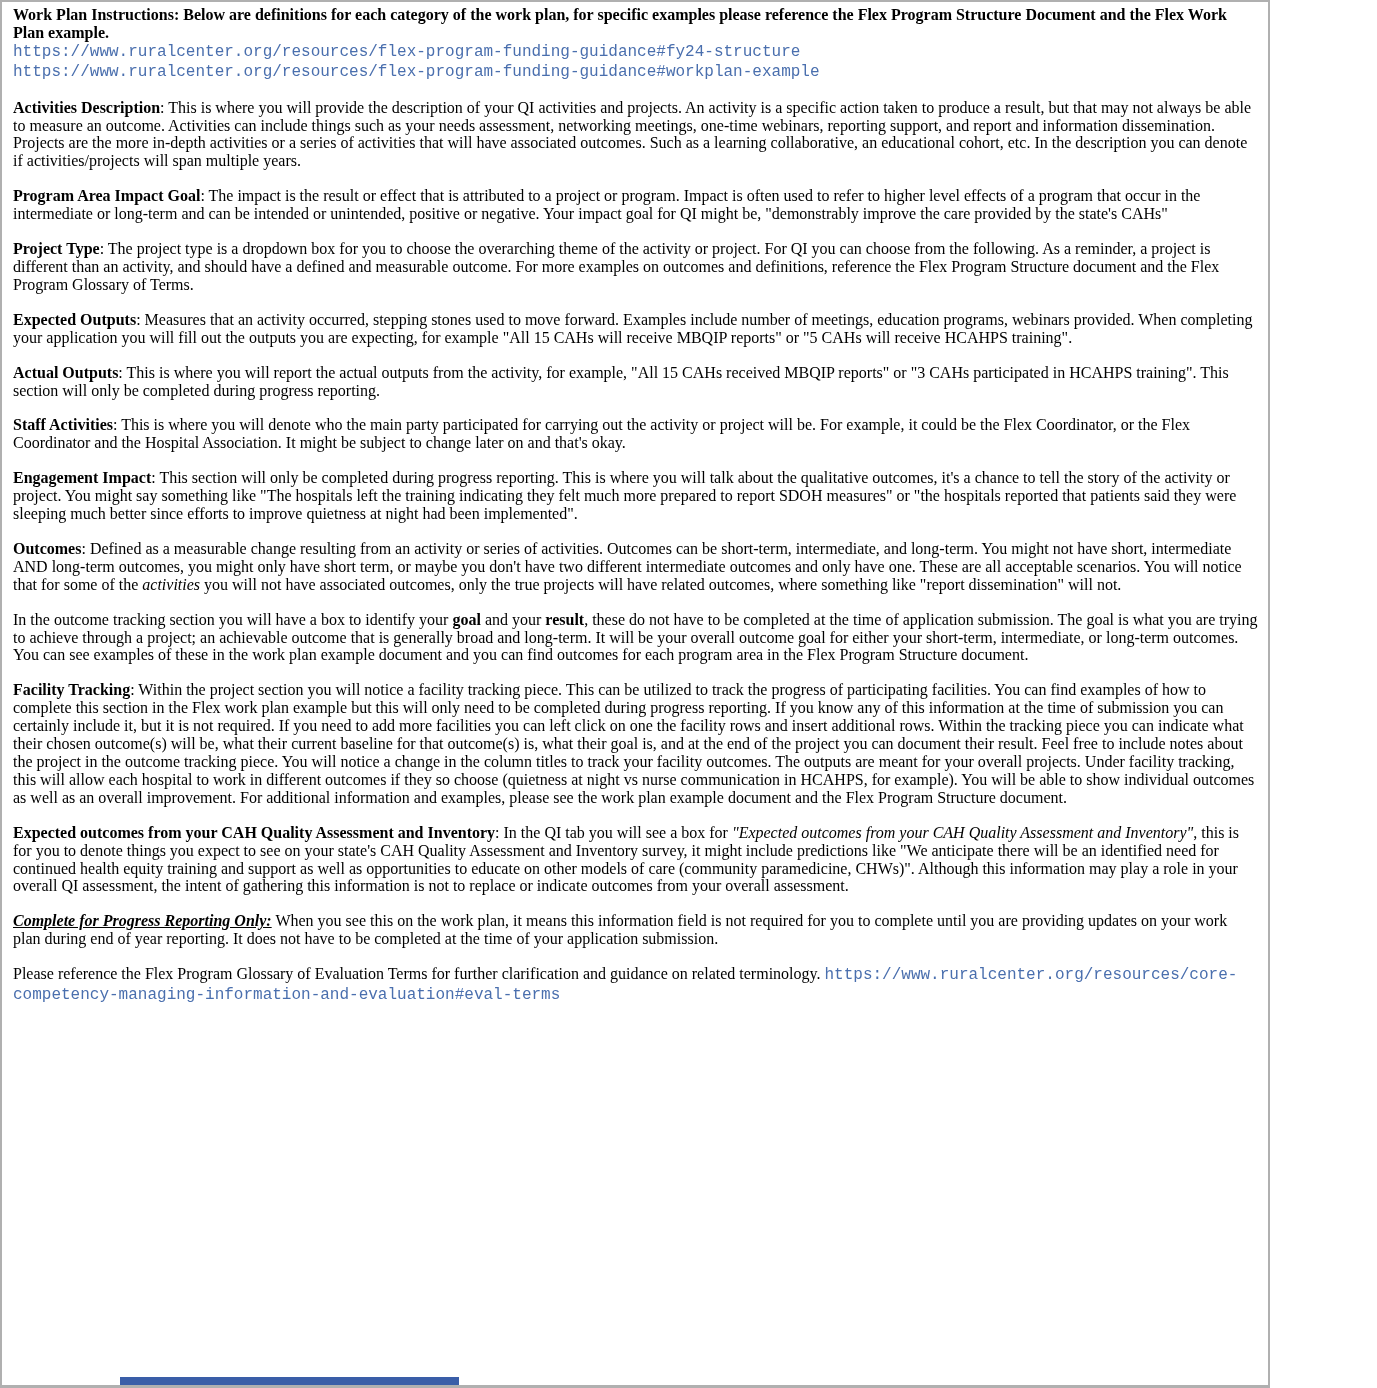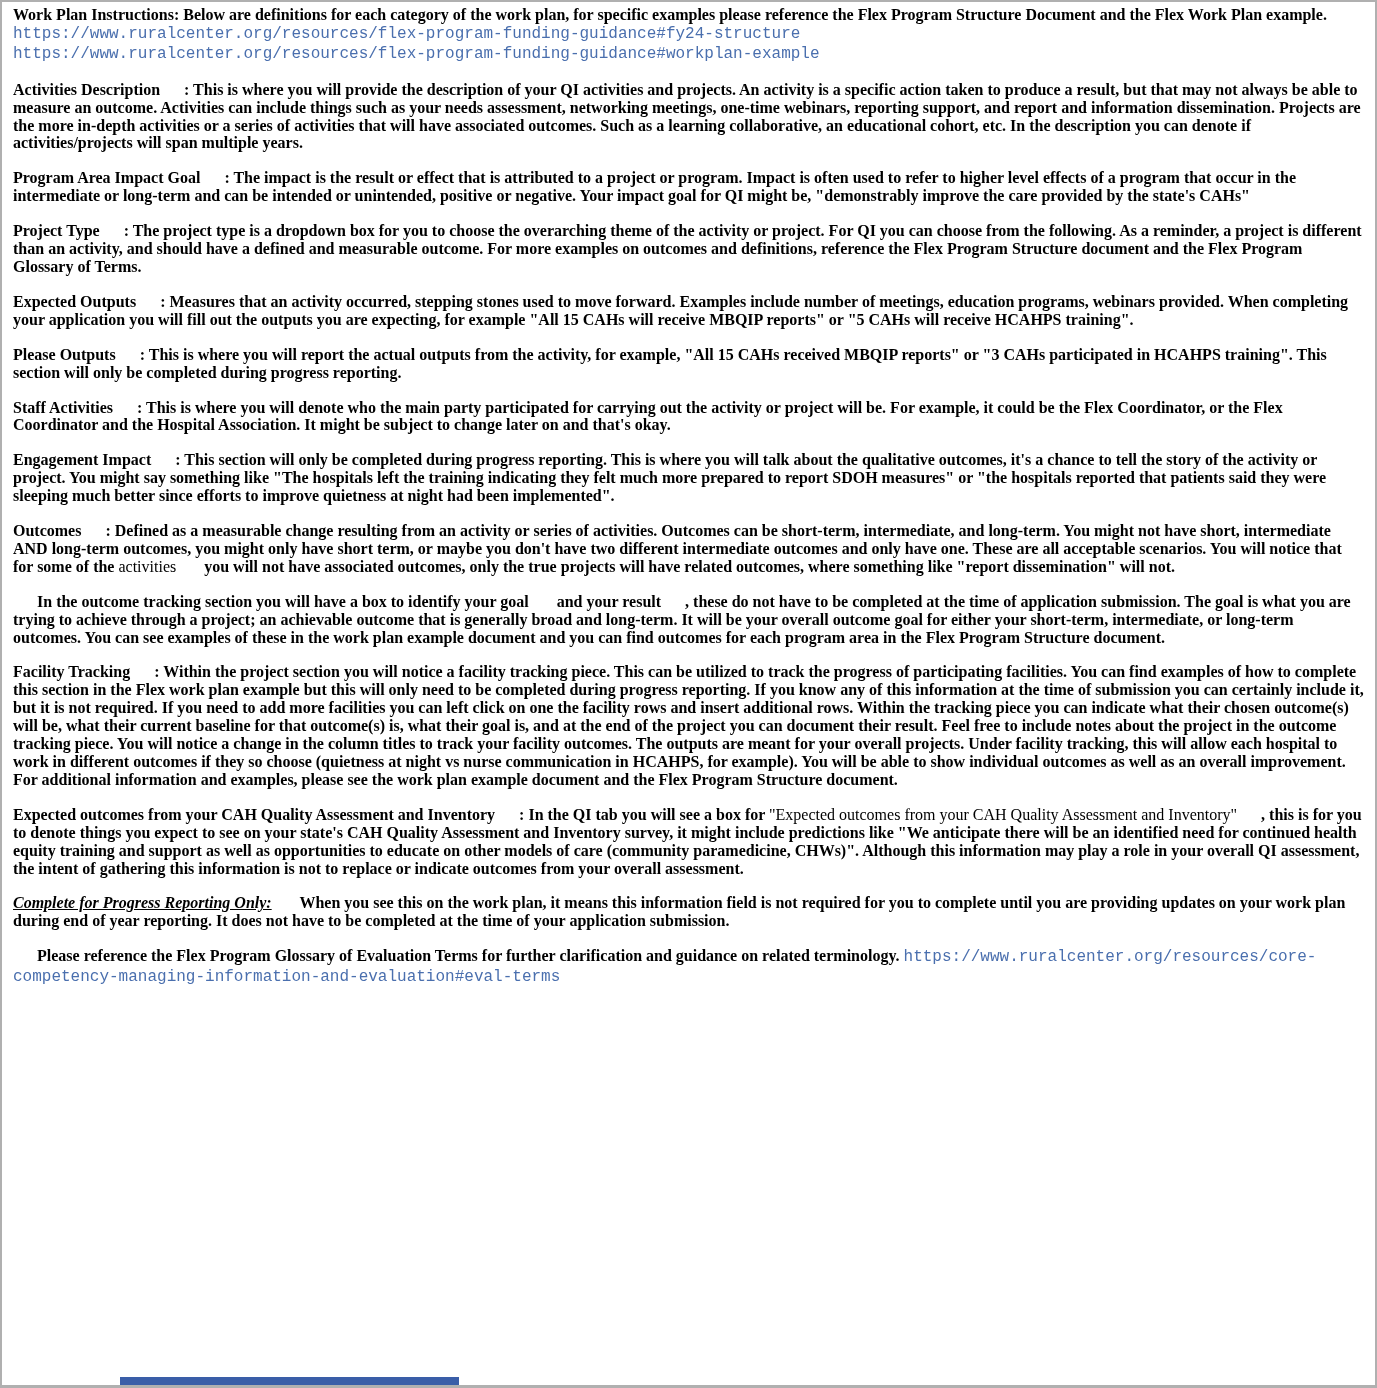--- a/index.html
+++ b/index.html
@@ -1,37 +1,37 @@
 <!DOCTYPE html>
 <html style="--link-color: #4a6fae; --accent-color: #3a5ea8;"><head>
 <meta charset="utf-8">
 <style>
   html,body{margin:0;padding:0;background:#fff;}
   .page{
     position:relative;
-    width:1377px;
+    width:1270px;
     height:1388px;
     box-sizing:border-box;
     background:#ffffff;
     border:2px solid #b0b0b0;
     border-top-color:#8a8a8a;
     border-bottom-width:3px;
     overflow:hidden;
     font-family:"Liberation Serif","DejaVu Serif",serif;
     font-size:16px;
     line-height:17.9px;
     color:#000;
     padding:4px 10px 0 11px;
   }
   .block{margin:0;}
   .block-para{margin-top:17px;}
   .block-title{font-weight:bold;}
-  .seg-n{font-weight:bold;font-style:normal;margin-left:24px;}
+  .seg-n{font-weight:normal;font-style:normal;}
   .seg-b{font-weight:bold;}
-  .seg-i{margin-top:28px;}
+  .seg-i{font-style:italic;margin-top:28px;}
   .seg-bi{font-weight:bold;font-style:italic;text-decoration:underline;}
   a.seg-link{color:var(--link-color,#4a6fae);text-decoration:none;cursor:pointer;font-family:Liberation Mono, monospace;}
   .accent-bar{
     position:absolute;
     left:118px;
     bottom:0;
     width:339px;
     height:8px;
     background:var(--accent-color,#3a5ea8);
   }
@@ -41,21 +41,21 @@
 
 <div class="page" style="background: rgb(255, 255, 255); color: rgb(0, 0, 0); border-color: rgb(176, 176, 176);">
   <div>
       <div class="block block-title"><span class="seg-b">Work Plan Instructions: Below are definitions for each category of the work plan, for specific examples please reference the Flex Program Structure Document and the Flex Work Plan example.</span></div>
       <div class="block block-link-line"><a href="#" class="seg-link">https://www.ruralcenter.org/resources/flex-program-funding-guidance#fy24-structure</a></div>
       <div class="block block-link-line"><a href="#" class="seg-link">https://www.ruralcenter.org/resources/flex-program-funding-guidance#workplan-example</a></div>
       <div class="block block-para"><span class="seg-b">Activities Description</span><span class="seg-n">: This is where you will provide the description of your QI activities and projects. An activity is a specific action taken to produce a result, but that may not always be able to measure an outcome. Activities can include things such as your needs assessment, networking meetings, one-time webinars, reporting support, and report and information dissemination. Projects are the more in-depth activities or a series of activities that will have associated outcomes. Such as a learning collaborative, an educational cohort, etc. In the description you can denote if activities/projects will span multiple years.</span></div>
       <div class="block block-para"><span class="seg-b">Program Area Impact Goal</span><span class="seg-n">: The impact is the result or effect that is attributed to a project or program. Impact is often used to refer to higher level effects of a program that occur in the intermediate or long-term and can be intended or unintended, positive or negative. Your impact goal for QI might be, "demonstrably improve the care provided by the state's CAHs"</span></div>
       <div class="block block-para"><span class="seg-b">Project Type</span><span class="seg-n">: The project type is a dropdown box for you to choose the overarching theme of the activity or project. For QI you can choose from the following. As a reminder, a project is different than an activity, and should have a defined and measurable outcome. For more examples on outcomes and definitions, reference the Flex Program Structure document and the Flex Program Glossary of Terms.</span></div>
       <div class="block block-para"><span class="seg-b">Expected Outputs</span><span class="seg-n">: Measures that an activity occurred, stepping stones used to move forward. Examples include number of meetings, education programs, webinars provided. When completing your application you will fill out the outputs you are expecting, for example "All 15 CAHs will receive MBQIP reports" or "5 CAHs will receive HCAHPS training".</span></div>
-      <div class="block block-para"><span class="seg-b">Please Outputs</span><span class="seg-n">: This is where you will report the actual outputs from the activity, for example, "All 15 CAHs received MBQIP reports" or "3 CAHs participated in HCAHPS training". This section will only be completed during progress reporting.</span></div>
+      <div class="block block-para"><span class="seg-b">Actual Outputs</span><span class="seg-n">: This is where you will report the actual outputs from the activity, for example, "All 15 CAHs received MBQIP reports" or "3 CAHs participated in HCAHPS training". This section will only be completed during progress reporting.</span></div>
       <div class="block block-para"><span class="seg-b">Staff Activities</span><span class="seg-n">: This is where you will denote who the main party participated for carrying out the activity or project will be. For example, it could be the Flex Coordinator, or the Flex Coordinator and the Hospital Association. It might be subject to change later on and that's okay.</span></div>
       <div class="block block-para"><span class="seg-b">Engagement Impact</span><span class="seg-n">: This section will only be completed during progress reporting. This is where you will talk about the qualitative outcomes, it's a chance to tell the story of the activity or project. You might say something like "The hospitals left the training indicating they felt much more prepared to report SDOH measures" or "the hospitals reported that patients said they were sleeping much better since efforts to improve quietness at night had been implemented".</span></div>
       <div class="block block-para"><span class="seg-b">Outcomes</span><span class="seg-n">: Defined as a measurable change resulting from an activity or series of activities. Outcomes can be short-term, intermediate, and long-term. You might not have short, intermediate AND long-term outcomes, you might only have short term, or maybe you don't have two different intermediate outcomes and only have one. These are all acceptable scenarios. You will notice that for some of the </span><span class="seg-i">activities</span><span class="seg-n"> you will not have associated outcomes, only the true projects will have related outcomes, where something like "report dissemination" will not.</span></div>
       <div class="block block-para"><span class="seg-n">In the outcome tracking section you will have a box to identify your </span><span class="seg-b">goal</span><span class="seg-n"> and your </span><span class="seg-b">result</span><span class="seg-n">, these do not have to be completed at the time of application submission. The goal is what you are trying to achieve through a project; an achievable outcome that is generally broad and long-term. It will be your overall outcome goal for either your short-term, intermediate, or long-term outcomes. You can see examples of these in the work plan example document and you can find outcomes for each program area in the Flex Program Structure document.</span></div>
       <div class="block block-para"><span class="seg-b">Facility Tracking</span><span class="seg-n">: Within the project section you will notice a facility tracking piece. This can be utilized to track the progress of participating facilities. You can find examples of how to complete this section in the Flex work plan example but this will only need to be completed during progress reporting. If you know any of this information at the time of submission you can certainly include it, but it is not required. If you need to add more facilities you can left click on one the facility rows and insert additional rows. Within the tracking piece you can indicate what their chosen outcome(s) will be, what their current baseline for that outcome(s) is, what their goal is, and at the end of the project you can document their result. Feel free to include notes about the project in the outcome tracking piece. You will notice a change in the column titles to track your facility outcomes. The outputs are meant for your overall projects. Under facility tracking, this will allow each hospital to work in different outcomes if they so choose (quietness at night vs nurse communication in HCAHPS, for example). You will be able to show individual outcomes as well as an overall improvement. For additional information and examples, please see the work plan example document and the Flex Program Structure document.</span></div>
       <div class="block block-para"><span class="seg-b">Expected outcomes from your CAH Quality Assessment and Inventory</span><span class="seg-n">: In the QI tab you will see a box for </span><span class="seg-i">"Expected outcomes from your CAH Quality Assessment and Inventory"</span><span class="seg-n">, this is for you to denote things you expect to see on your state's CAH Quality Assessment and Inventory survey, it might include predictions like "We anticipate there will be an identified need for continued health equity training and support as well as opportunities to educate on other models of care (community paramedicine, CHWs)". Although this information may play a role in your overall QI assessment, the intent of gathering this information is not to replace or indicate outcomes from your overall assessment.</span></div>
       <div class="block block-para"><span class="seg-bi">Complete for Progress Reporting Only:</span><span class="seg-n"> When you see this on the work plan, it means this information field is not required for you to complete until you are providing updates on your work plan during end of year reporting. It does not have to be completed at the time of your application submission.</span></div>
       <div class="block block-para"><span class="seg-n">Please reference the Flex Program Glossary of Evaluation Terms for further clarification and guidance on related terminology. </span><a href="#" class="seg-link">https://www.ruralcenter.org/resources/core-competency-managing-information-and-evaluation#eval-terms</a></div>
     </div>
   <div class="accent-bar"></div>

